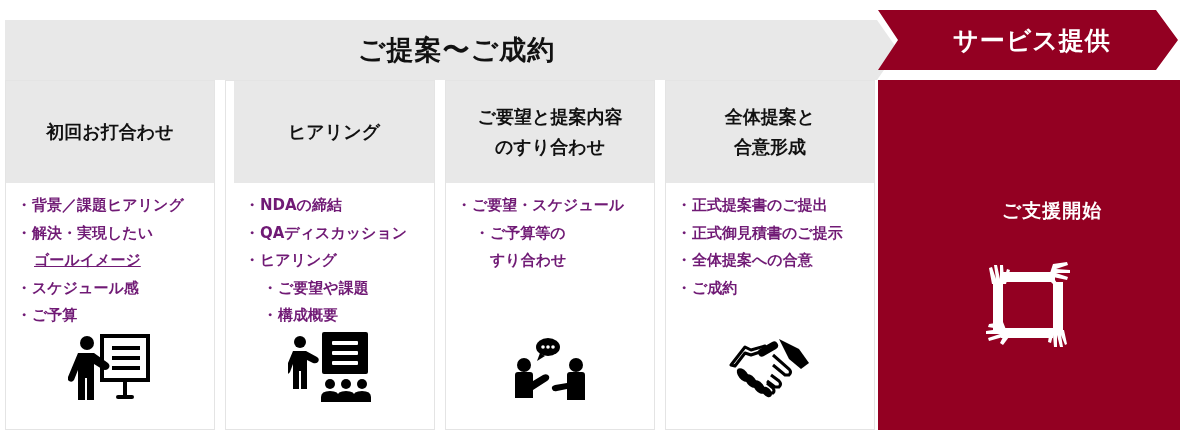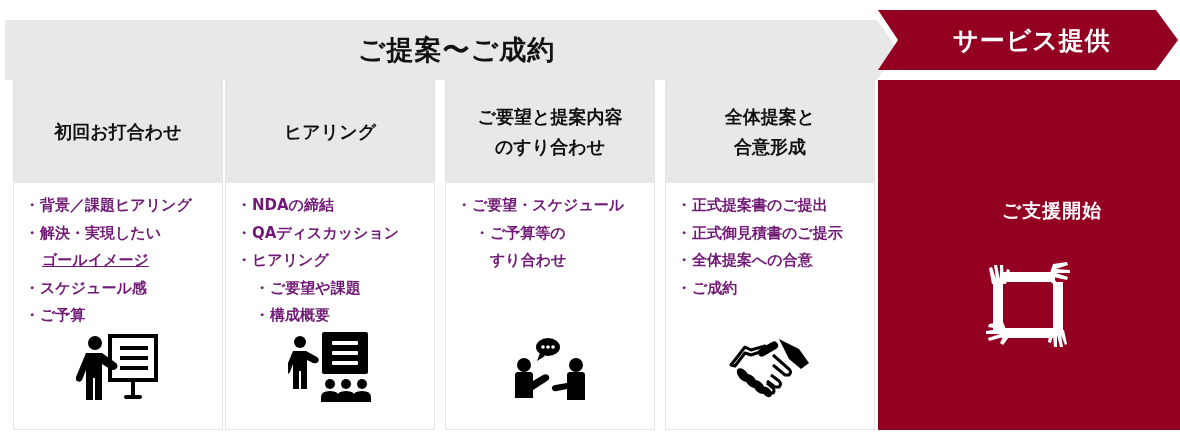--- a/index.html
+++ b/index.html
@@ -65,21 +65,21 @@
 </head>
 <body>
 
 <div class="banner-gray">
   <span>ご提案〜ご成約</span>
 </div>
 <div class="banner-red">
   <span>サービス提供</span>
 </div>
 
-<div class="card" style="left:5px;margin-left:8px;">
+<div class="card" style="left:5px;">
   <div class="card-head">
     <span>初回お打合わせ</span>
   </div>
   <div class="card-body">
     <div class="item"><span class="dot">・</span><span>背景／課題ヒアリング</span></div>
     <div class="item"><span class="dot">・</span><span>解決・実現したい</span></div>
     <div class="item cont"><span>ゴールイメージ</span></div>
     <div class="item"><span class="dot">・</span><span>スケジュール感</span></div>
     <div class="item"><span class="dot">・</span><span>ご予算</span></div>
   </div>
@@ -90,21 +90,21 @@
       <rect x="34" y="3" width="46" height="44" fill="none" stroke="#000" stroke-width="4"></rect>
       <rect x="44" y="13" width="28" height="4" fill="#000"></rect>
       <rect x="44" y="23" width="28" height="4" fill="#000"></rect>
       <rect x="44" y="33" width="28" height="4" fill="#000"></rect>
       <rect x="55" y="47" width="4" height="16" fill="#000"></rect>
       <rect x="48" y="62" width="18" height="4" rx="2" fill="#000"></rect>
     </svg>
   </div>
 </div>
 
-<div class="card" style="left:225px;">
+<div class="card" style="left:225px;padding-left:8px;">
   <div class="card-head">
     <span>ヒアリング</span>
   </div>
   <div class="card-body">
     <div class="item"><span class="dot">・</span><span>NDAの締結</span></div>
     <div class="item"><span class="dot">・</span><span>QAディスカッション</span></div>
     <div class="item"><span class="dot">・</span><span>ヒアリング</span></div>
     <div class="item sub"><span class="dot">・</span><span>ご要望や課題</span></div>
     <div class="item sub"><span class="dot">・</span><span>構成概要</span></div>
   </div>

